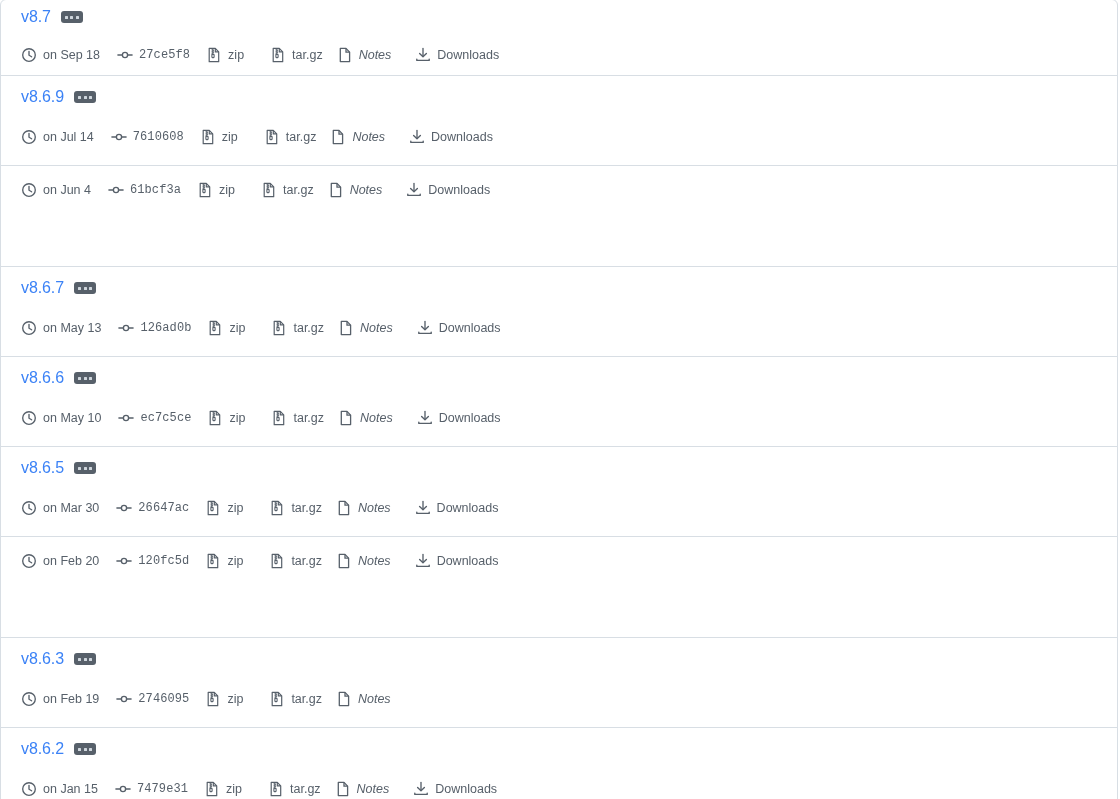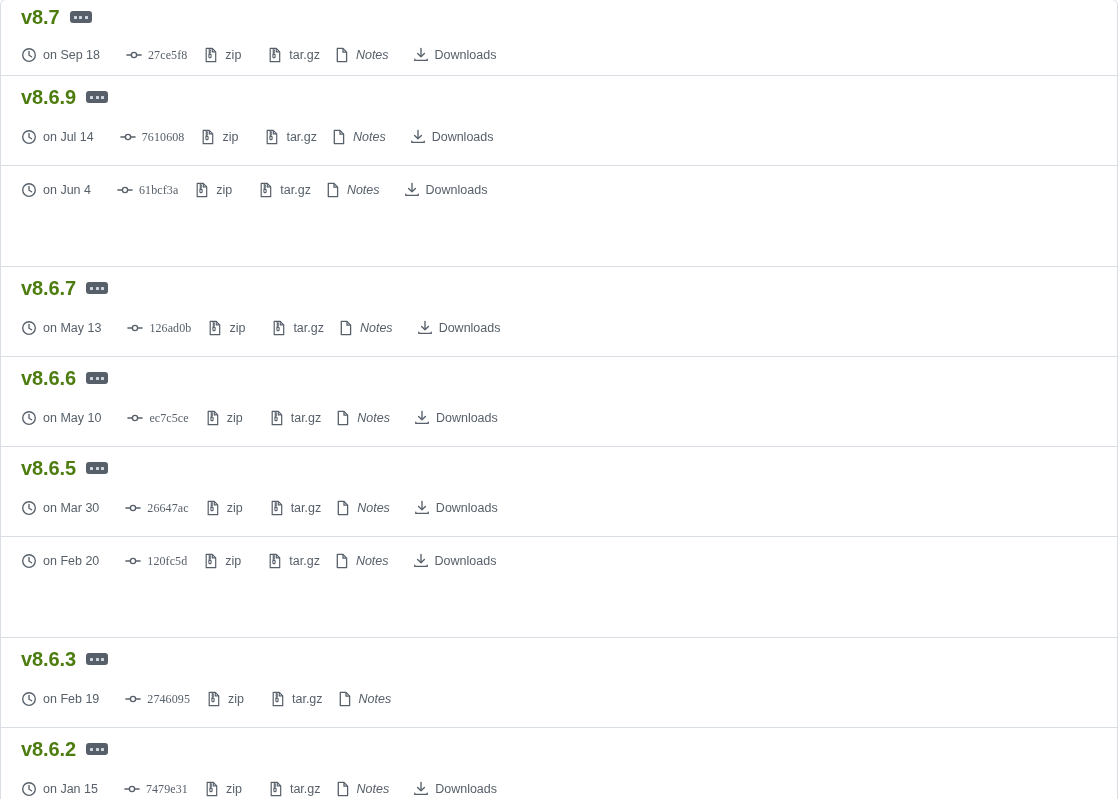--- a/index.html
+++ b/index.html
@@ -53,23 +53,23 @@
     gap: 10px;
     height: 32px;
     padding-top: 5px;
   }
   .release-row.first .title-line {
     height: 28px;
     padding-top: 3px;
   }
 
   .tag-name {
-    font-size: 20px;
-    font-weight: bold;
-    color: #4d7c0f;
+    font-size: 16px;
+    font-weight: normal;
+    color: #3b82f6;
     letter-spacing: -0.1px;
     line-height: 20px;
   }
 
   .kebab-badge {
     display: inline-flex;
     align-items: center;
     justify-content: center;
     gap: 2.5px;
     width: 22px;
@@ -106,40 +106,40 @@
     text-decoration: none;
     margin-right: 16px;
   }
   .meta-item.link {
     cursor: pointer;
   }
   .meta-item .mlabel {
     display: inline-block;
   }
   .meta-item .mlabel.mono {
-    font-family: Liberation Serif, serif;
+    font-family: Liberation Mono, monospace;
     font-size: 12px;
     letter-spacing: 0.1px;
   }
 
   .icon {
     display: inline-flex;
     align-items: center;
     justify-content: center;
     width: 16px;
     height: 16px;
     flex: none;
     color: #57606a;
   }
   .icon svg {
     display: block;
   }
 
   
-  .meta-item.date { margin-right: 26px; }
+  .meta-item.date { margin-right: 17px; }
   .meta-item.commit { margin-right: 16px; }
   .meta-item.zip { margin-right: 26px; }
   .meta-item.targz { margin-right: 14px; }
   .meta-item.notes { margin-right: 24px; font-style: italic; }
   .meta-item.downloads { margin-right: 0; }
 </style>
 </head>
 <body>
 
 <div class="releases-card" id="releases-list">

